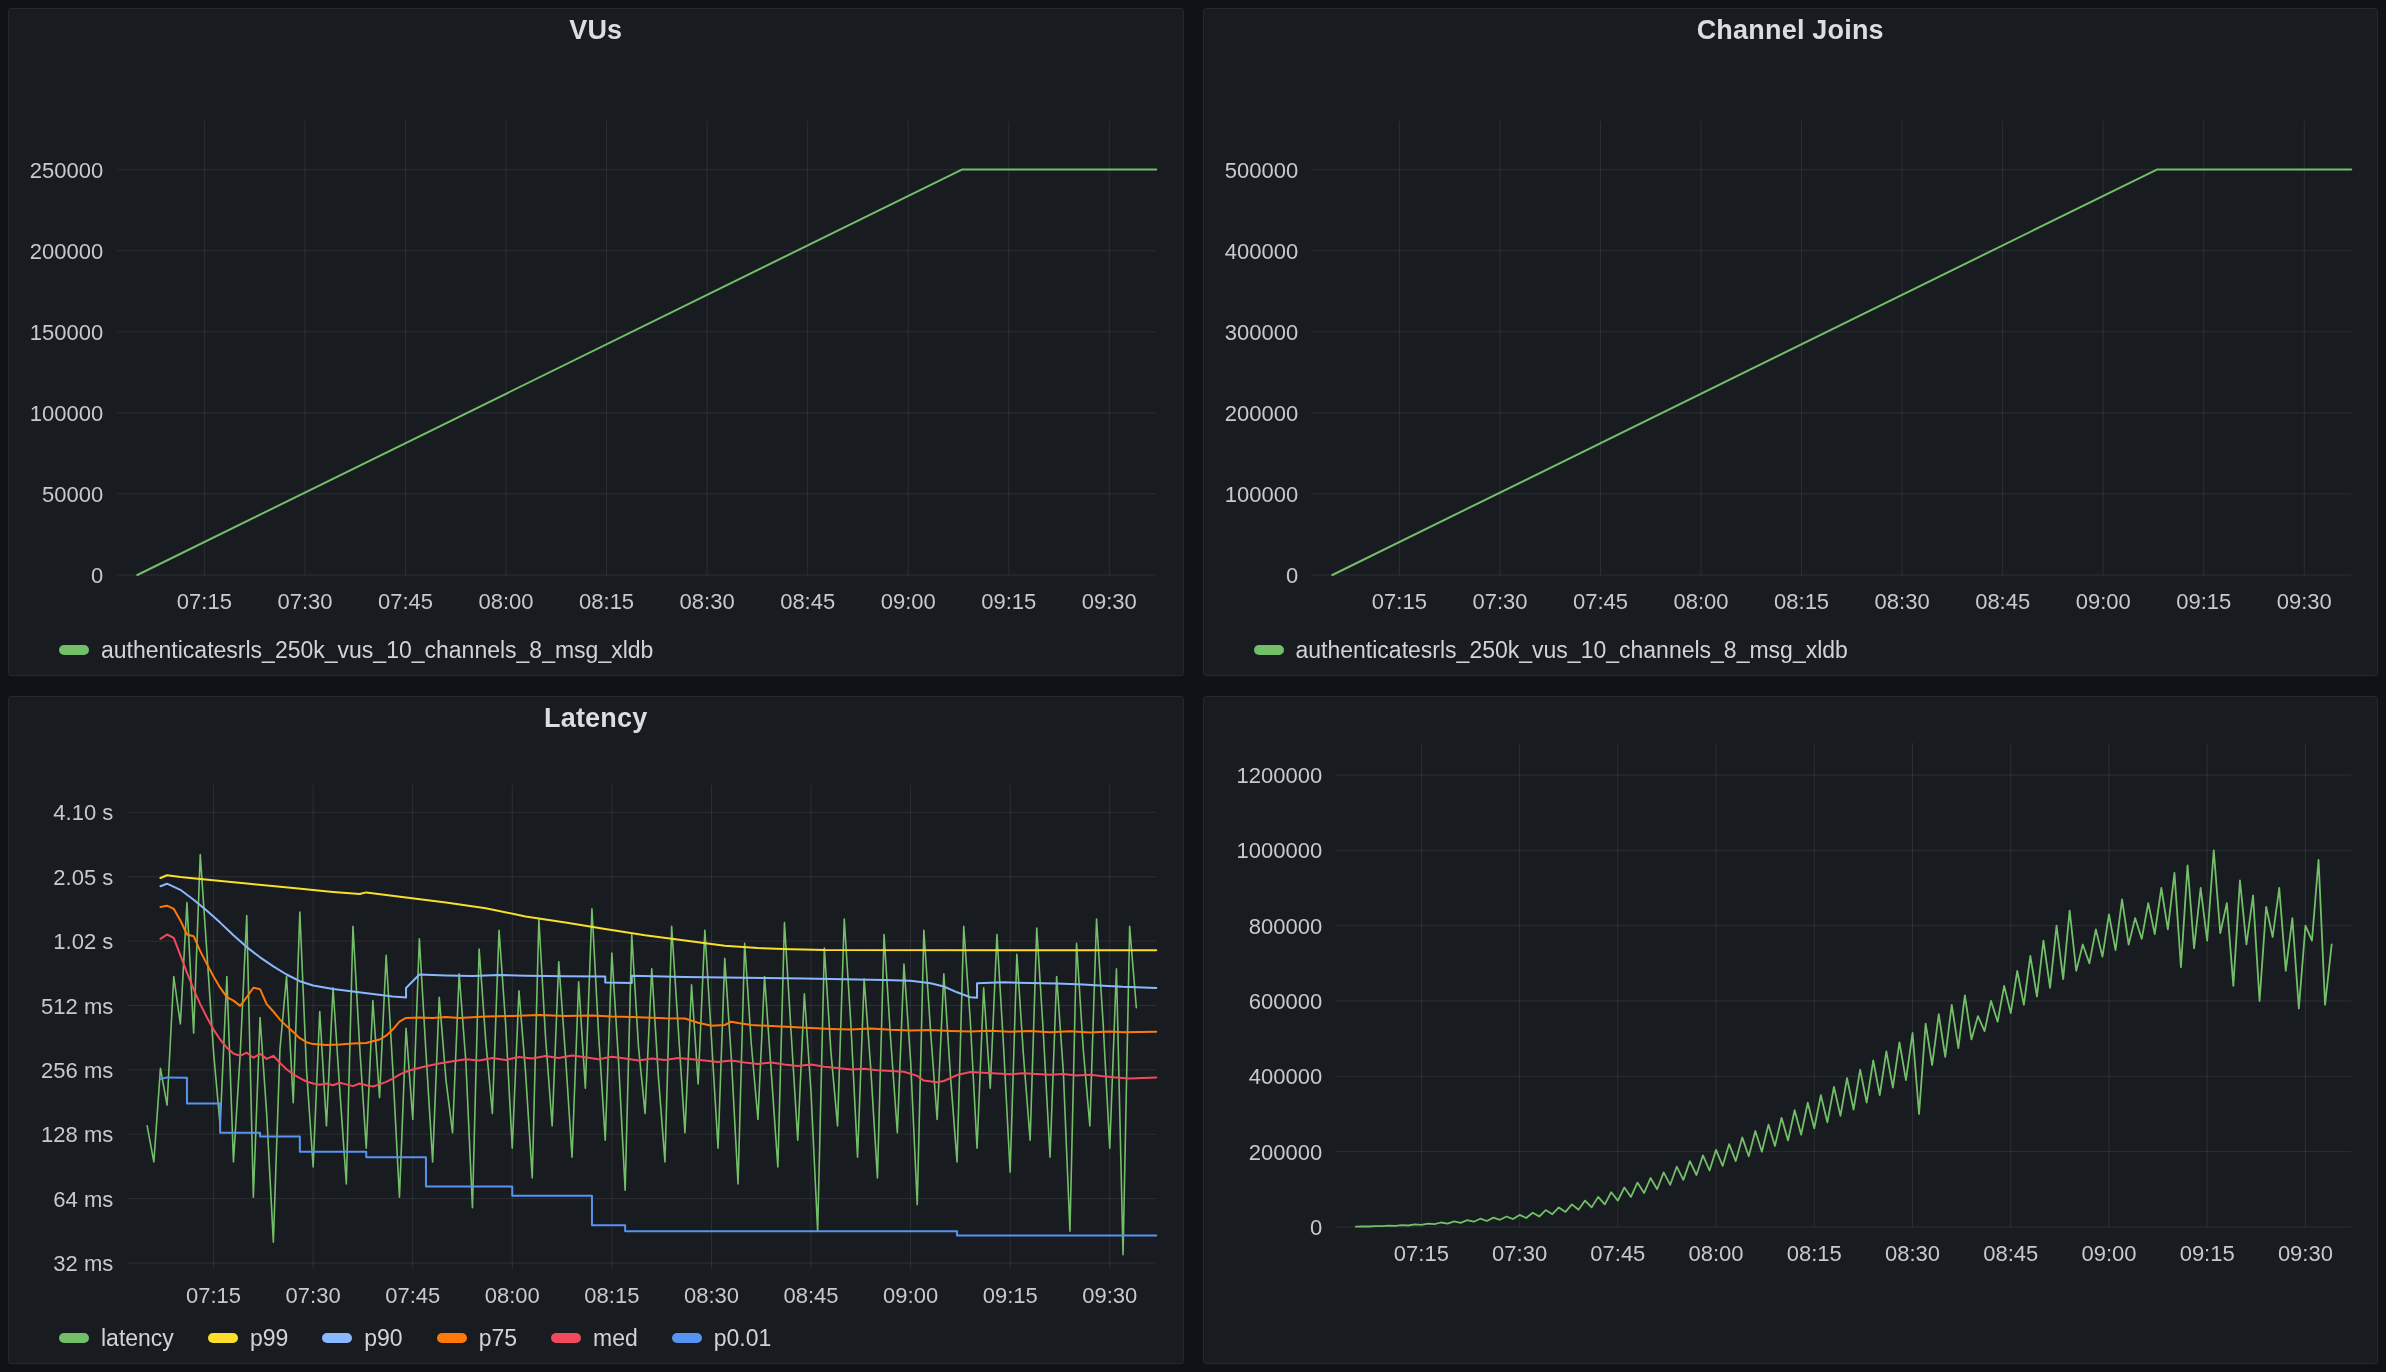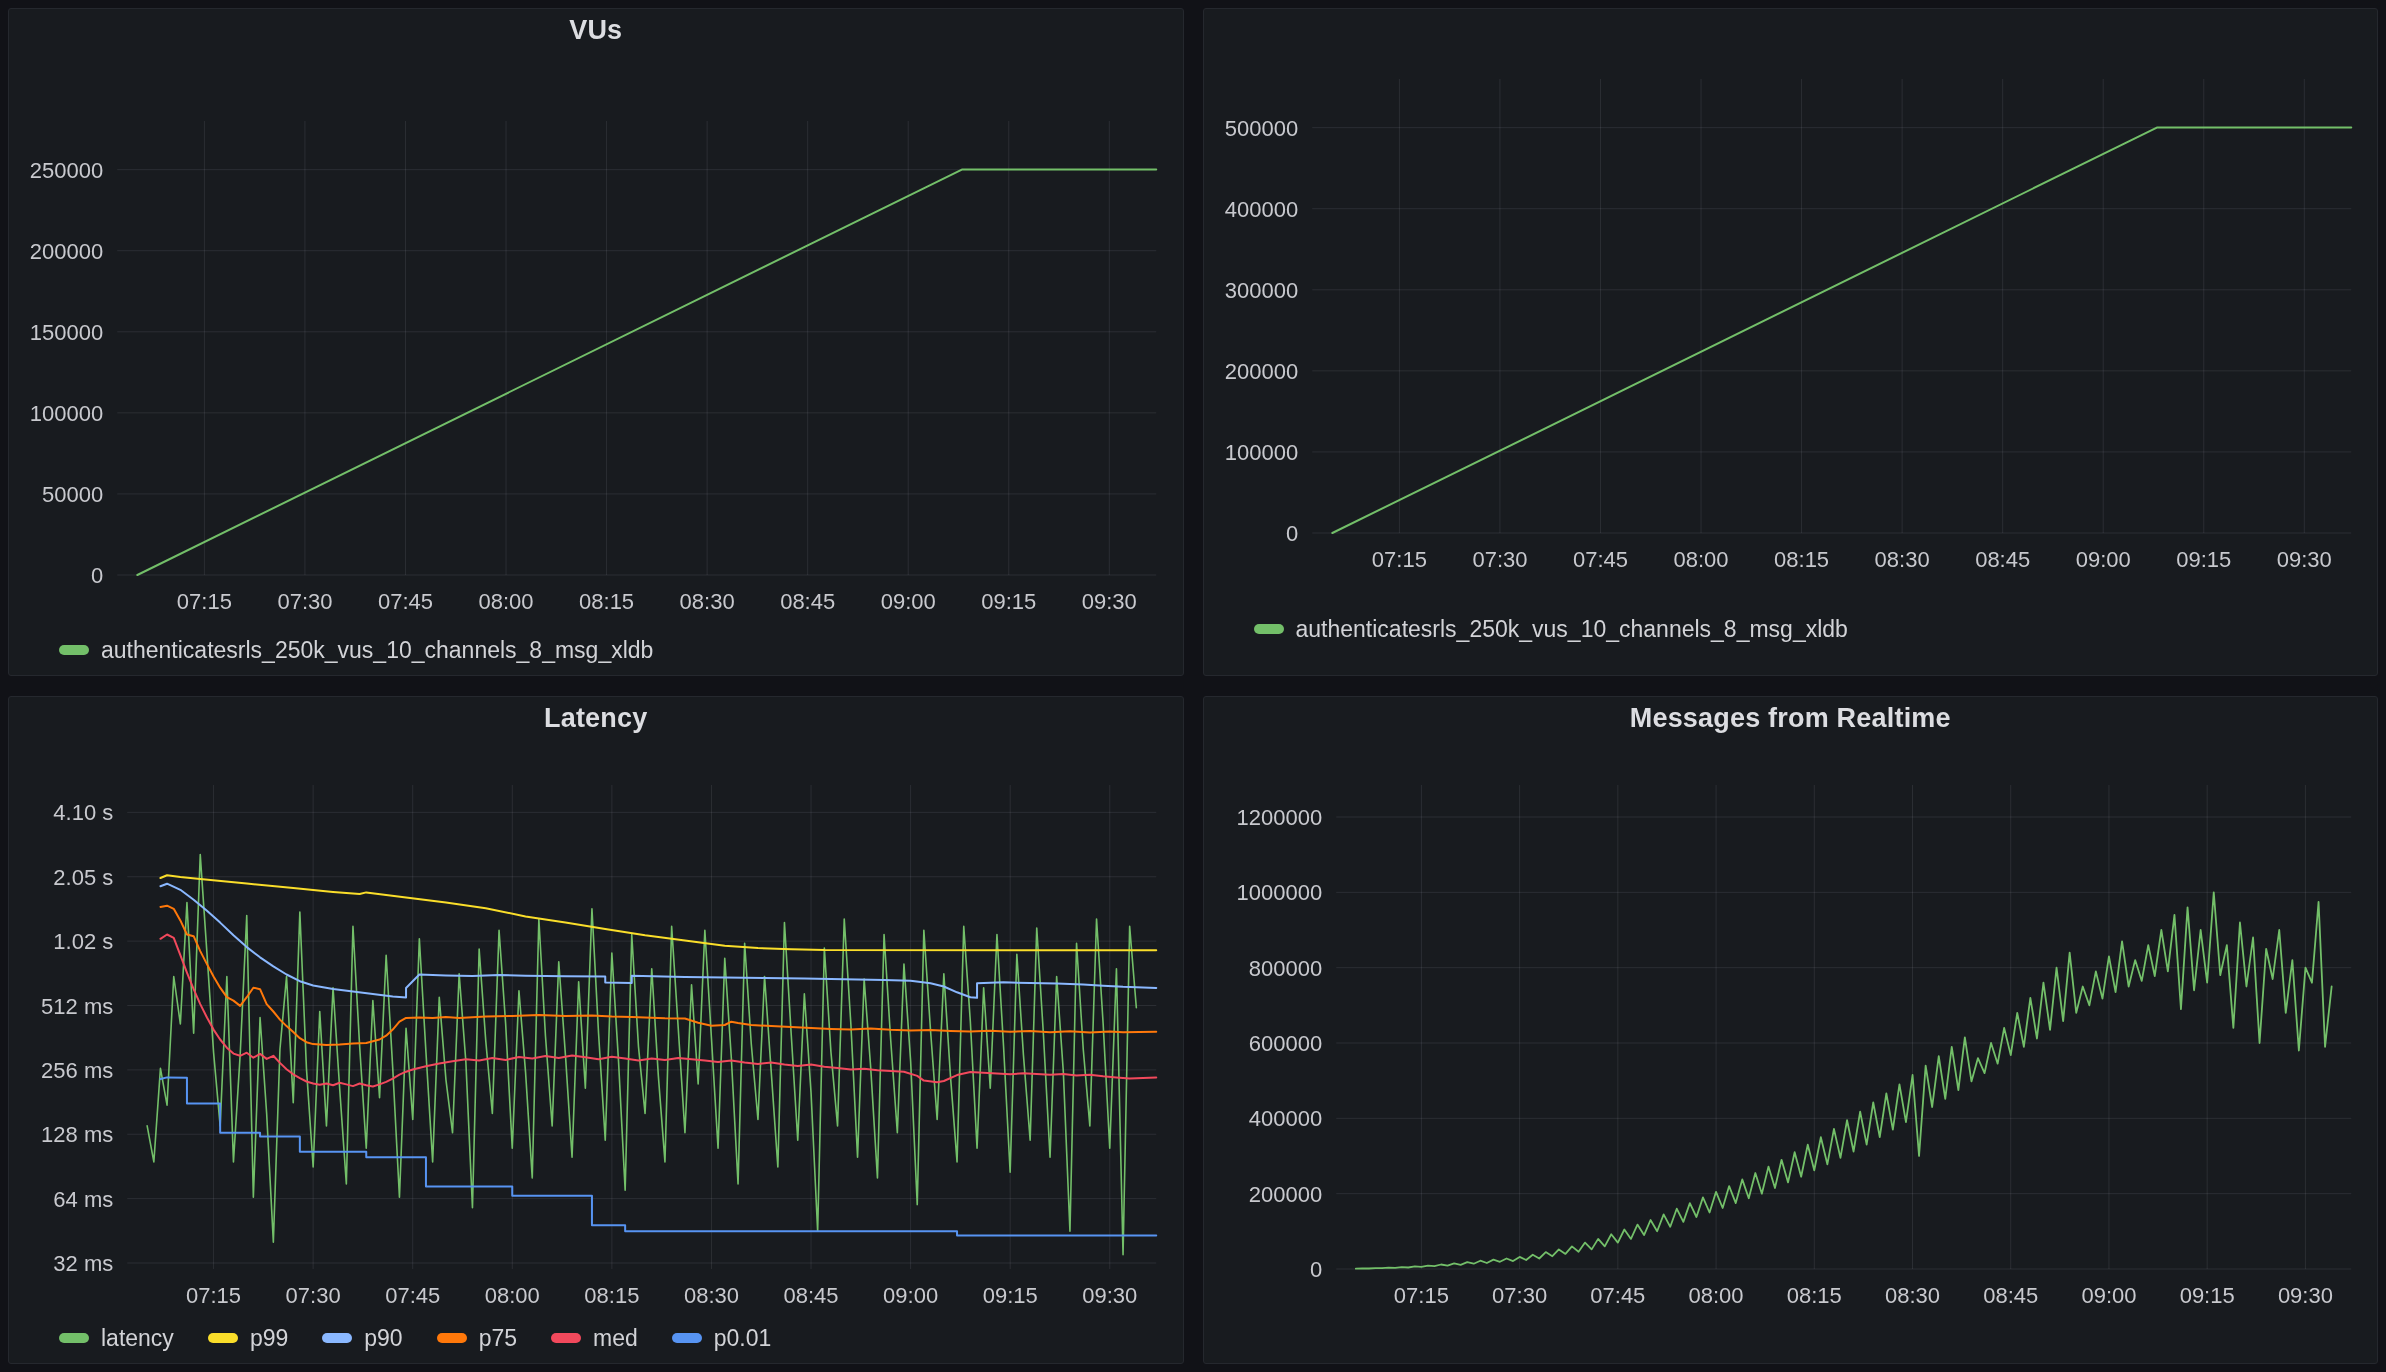--- a/index.html
+++ b/index.html
@@ -78,20 +78,21 @@
       </svg>
     <ul class="legend">
         <li class="legend-item">
           <span class="swatch" style="background: rgb(115, 191, 105);"></span>
           <span class="legend-label">authenticatesrls_250k_vus_10_channels_8_msg_xldb</span>
         </li>
       </ul>
   </section>
 
   <section class="panel">
+    <header class="panel-title">Channel Joins</header>
     <svg class="chart" width="1173" height="580" viewBox="0 0 1173 580">
         <line x1="195.14193548387098" x2="195.14193548387098" y1="70" y2="524" stroke="rgba(204,204,220,0.11)" stroke-width="1"></line>
         <text x="195.14193548387098" y="558" class="tick xtick">07:15</text>
         <line x1="295.69032258064516" x2="295.69032258064516" y1="70" y2="524" stroke="rgba(204,204,220,0.11)" stroke-width="1"></line>
         <text x="295.69032258064516" y="558" class="tick xtick">07:30</text>
         <line x1="396.23870967741937" x2="396.23870967741937" y1="70" y2="524" stroke="rgba(204,204,220,0.11)" stroke-width="1"></line>
         <text x="396.23870967741937" y="558" class="tick xtick">07:45</text>
         <line x1="496.78709677419357" x2="496.78709677419357" y1="70" y2="524" stroke="rgba(204,204,220,0.11)" stroke-width="1"></line>
         <text x="496.78709677419357" y="558" class="tick xtick">08:00</text>
         <line x1="597.3354838709677" x2="597.3354838709677" y1="70" y2="524" stroke="rgba(204,204,220,0.11)" stroke-width="1"></line>
@@ -196,21 +197,20 @@
           <span class="legend-label">med</span>
         </li>
         <li class="legend-item">
           <span class="swatch" style="background: rgb(87, 148, 242);"></span>
           <span class="legend-label">p0.01</span>
         </li>
       </ul>
   </section>
 
   <section class="panel">
-    <header class="panel-title">Messages from Realtime</header>
     <svg class="chart" width="1173" height="580" viewBox="0 0 1173 580">
         <line x1="217.1290322580645" x2="217.1290322580645" y1="46" y2="530" stroke="rgba(204,204,220,0.11)" stroke-width="1"></line>
         <text x="217.1290322580645" y="564" class="tick xtick">07:15</text>
         <line x1="315.35483870967744" x2="315.35483870967744" y1="46" y2="530" stroke="rgba(204,204,220,0.11)" stroke-width="1"></line>
         <text x="315.35483870967744" y="564" class="tick xtick">07:30</text>
         <line x1="413.5806451612903" x2="413.5806451612903" y1="46" y2="530" stroke="rgba(204,204,220,0.11)" stroke-width="1"></line>
         <text x="413.5806451612903" y="564" class="tick xtick">07:45</text>
         <line x1="511.80645161290323" x2="511.80645161290323" y1="46" y2="530" stroke="rgba(204,204,220,0.11)" stroke-width="1"></line>
         <text x="511.80645161290323" y="564" class="tick xtick">08:00</text>
         <line x1="610.0322580645161" x2="610.0322580645161" y1="46" y2="530" stroke="rgba(204,204,220,0.11)" stroke-width="1"></line>

